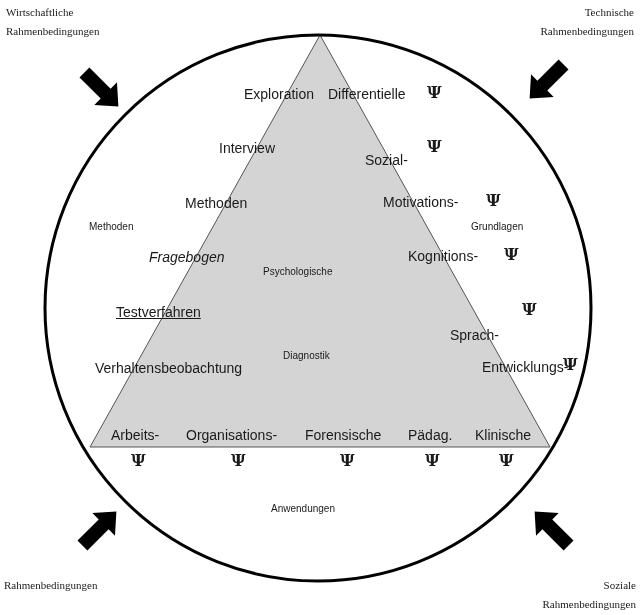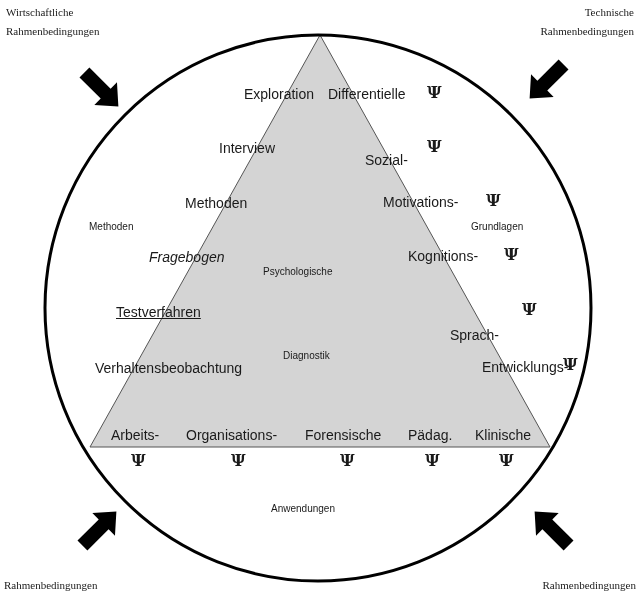--- a/index.html
+++ b/index.html
@@ -39,20 +39,21 @@
   <div>Rahmenbedingungen</div>
 </div>
 <div class="corner right" style="right:6px;top:3px;">
   <div>Technische</div>
   <div>Rahmenbedingungen</div>
 </div>
 <div class="corner" style="left:4px;top:576px;">
   <div>Rahmenbedingungen</div>
 </div>
 <div class="corner right" style="right:4px;top:576px;">
+  <div>Soziale</div>
   <div>Rahmenbedingungen</div>
 </div>
 
 <div class="lbl" style="left:236px;top:86px;margin-left:8px;">Exploration</div>
 <div class="lbl" style="left:219px;top:140px;">Interview</div>
 <div class="lbl" style="left:185px;top:195px;">Methoden</div>
 <div class="lbl center" style="left:89px;top:219px;">Methoden</div>
 <div class="lbl" style="left:149px;top:249px;font-style:italic;">Fragebogen</div>
 <div class="lbl" style="left:116px;top:304px;text-decoration:underline;">Testverfahren</div>
 <div class="lbl" style="left:89px;top:360px;margin-left:6px;">Verhaltensbeobachtung</div>

